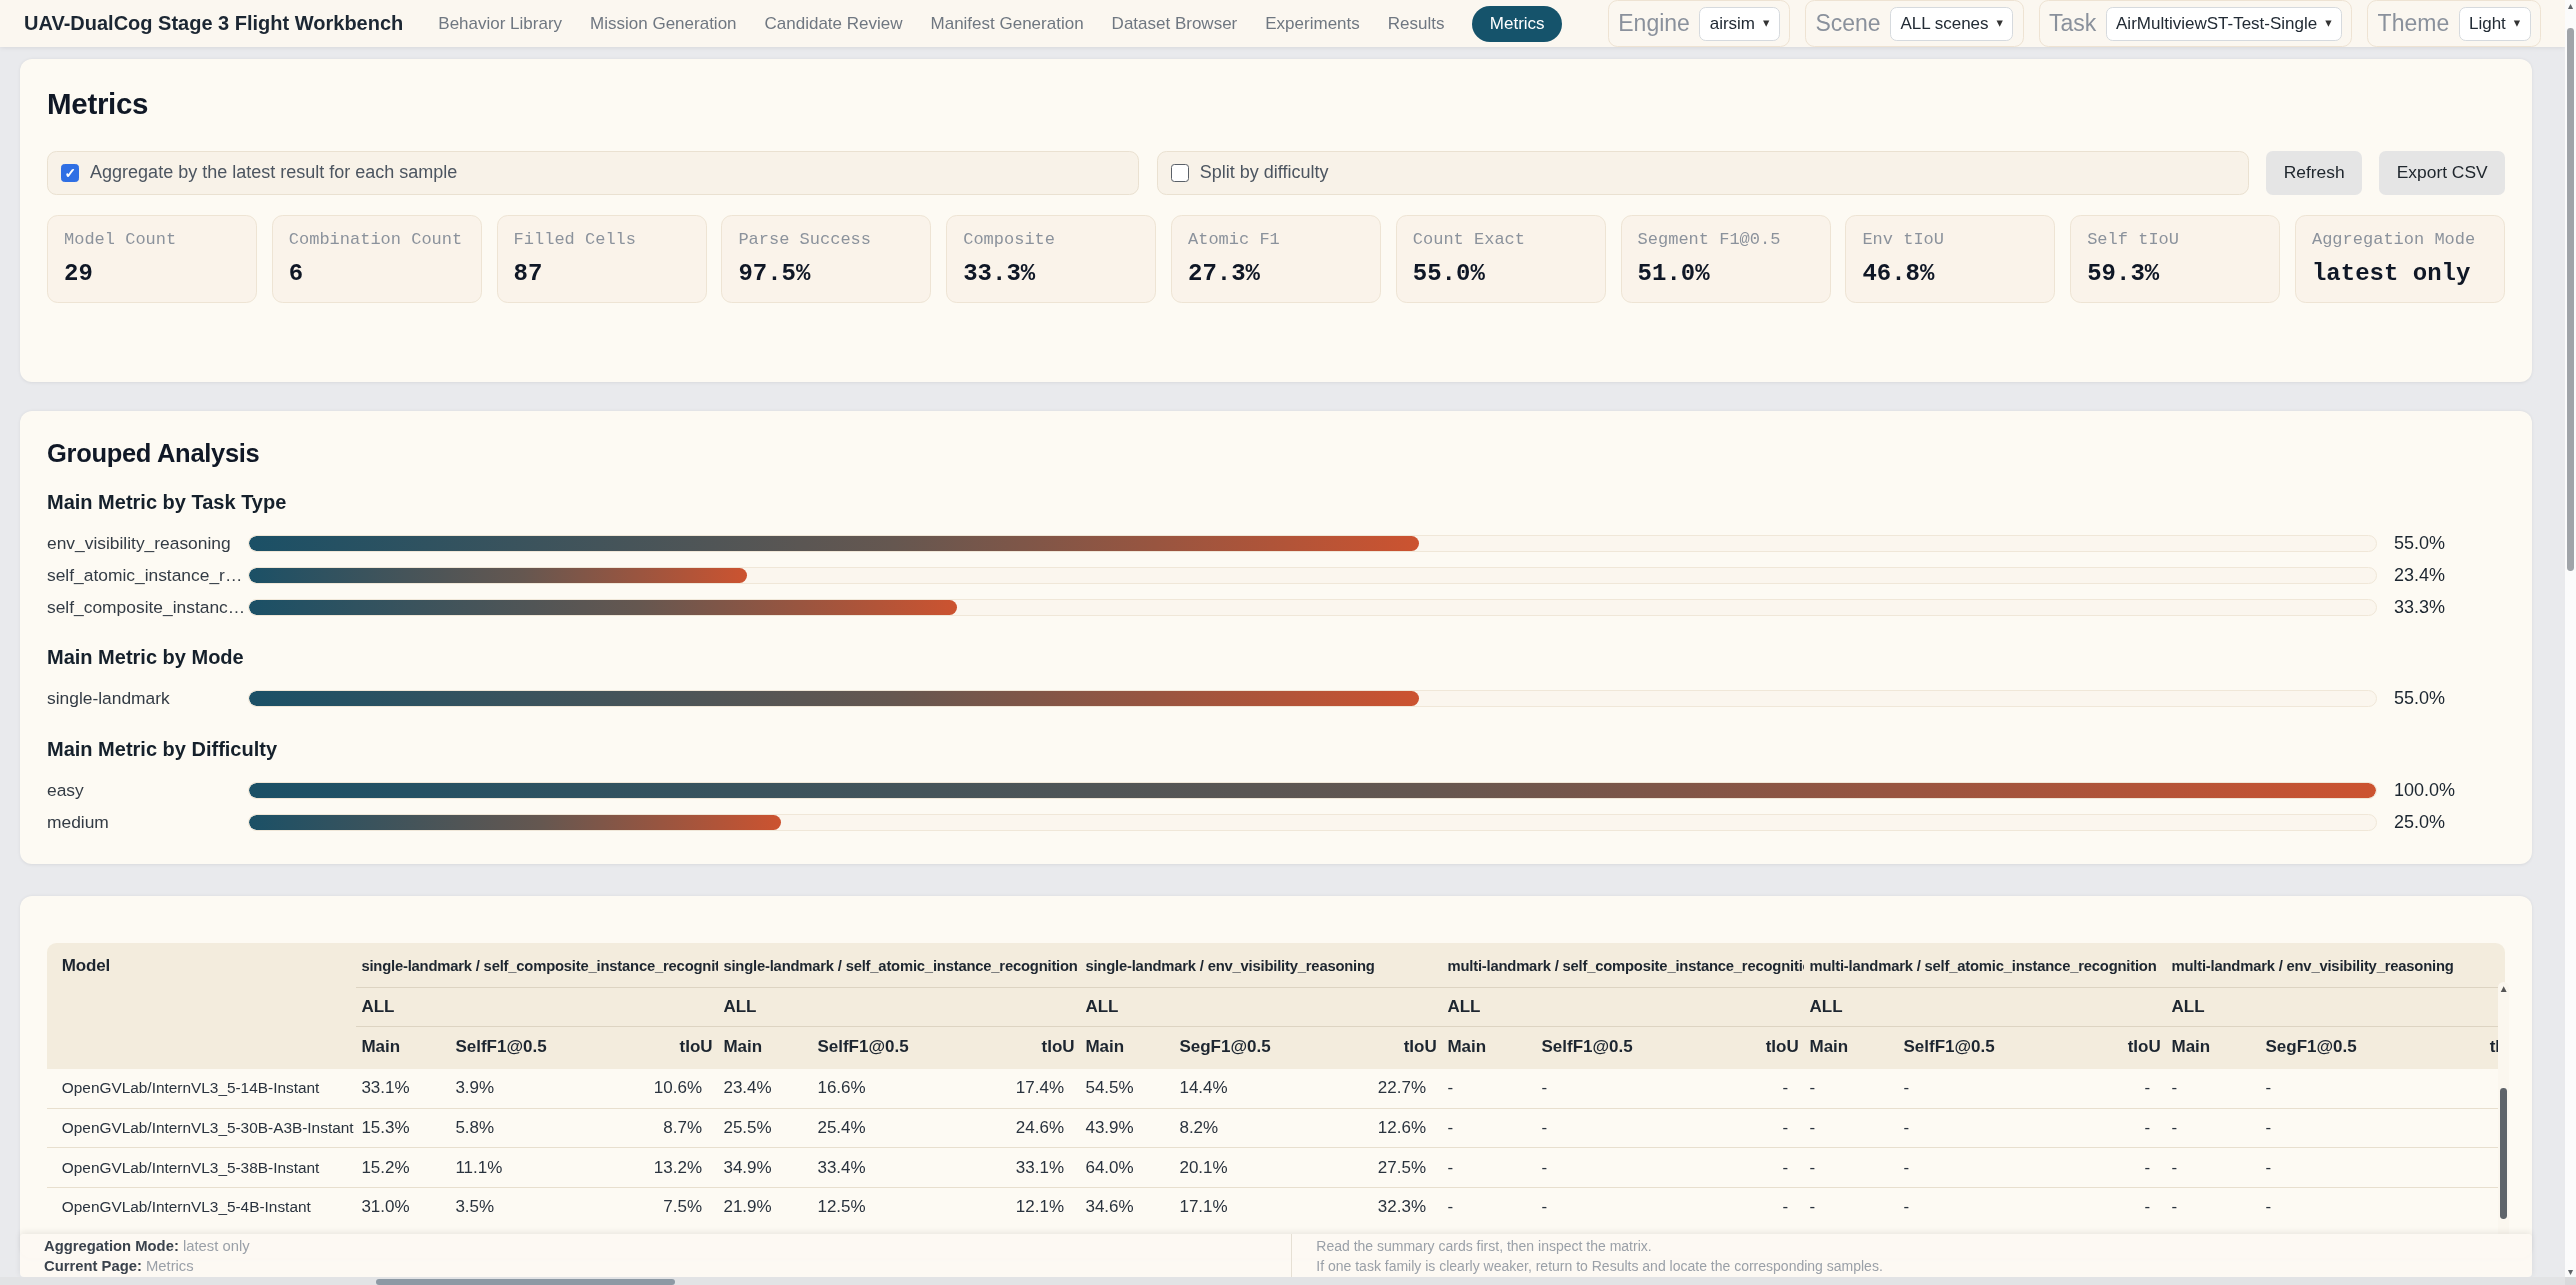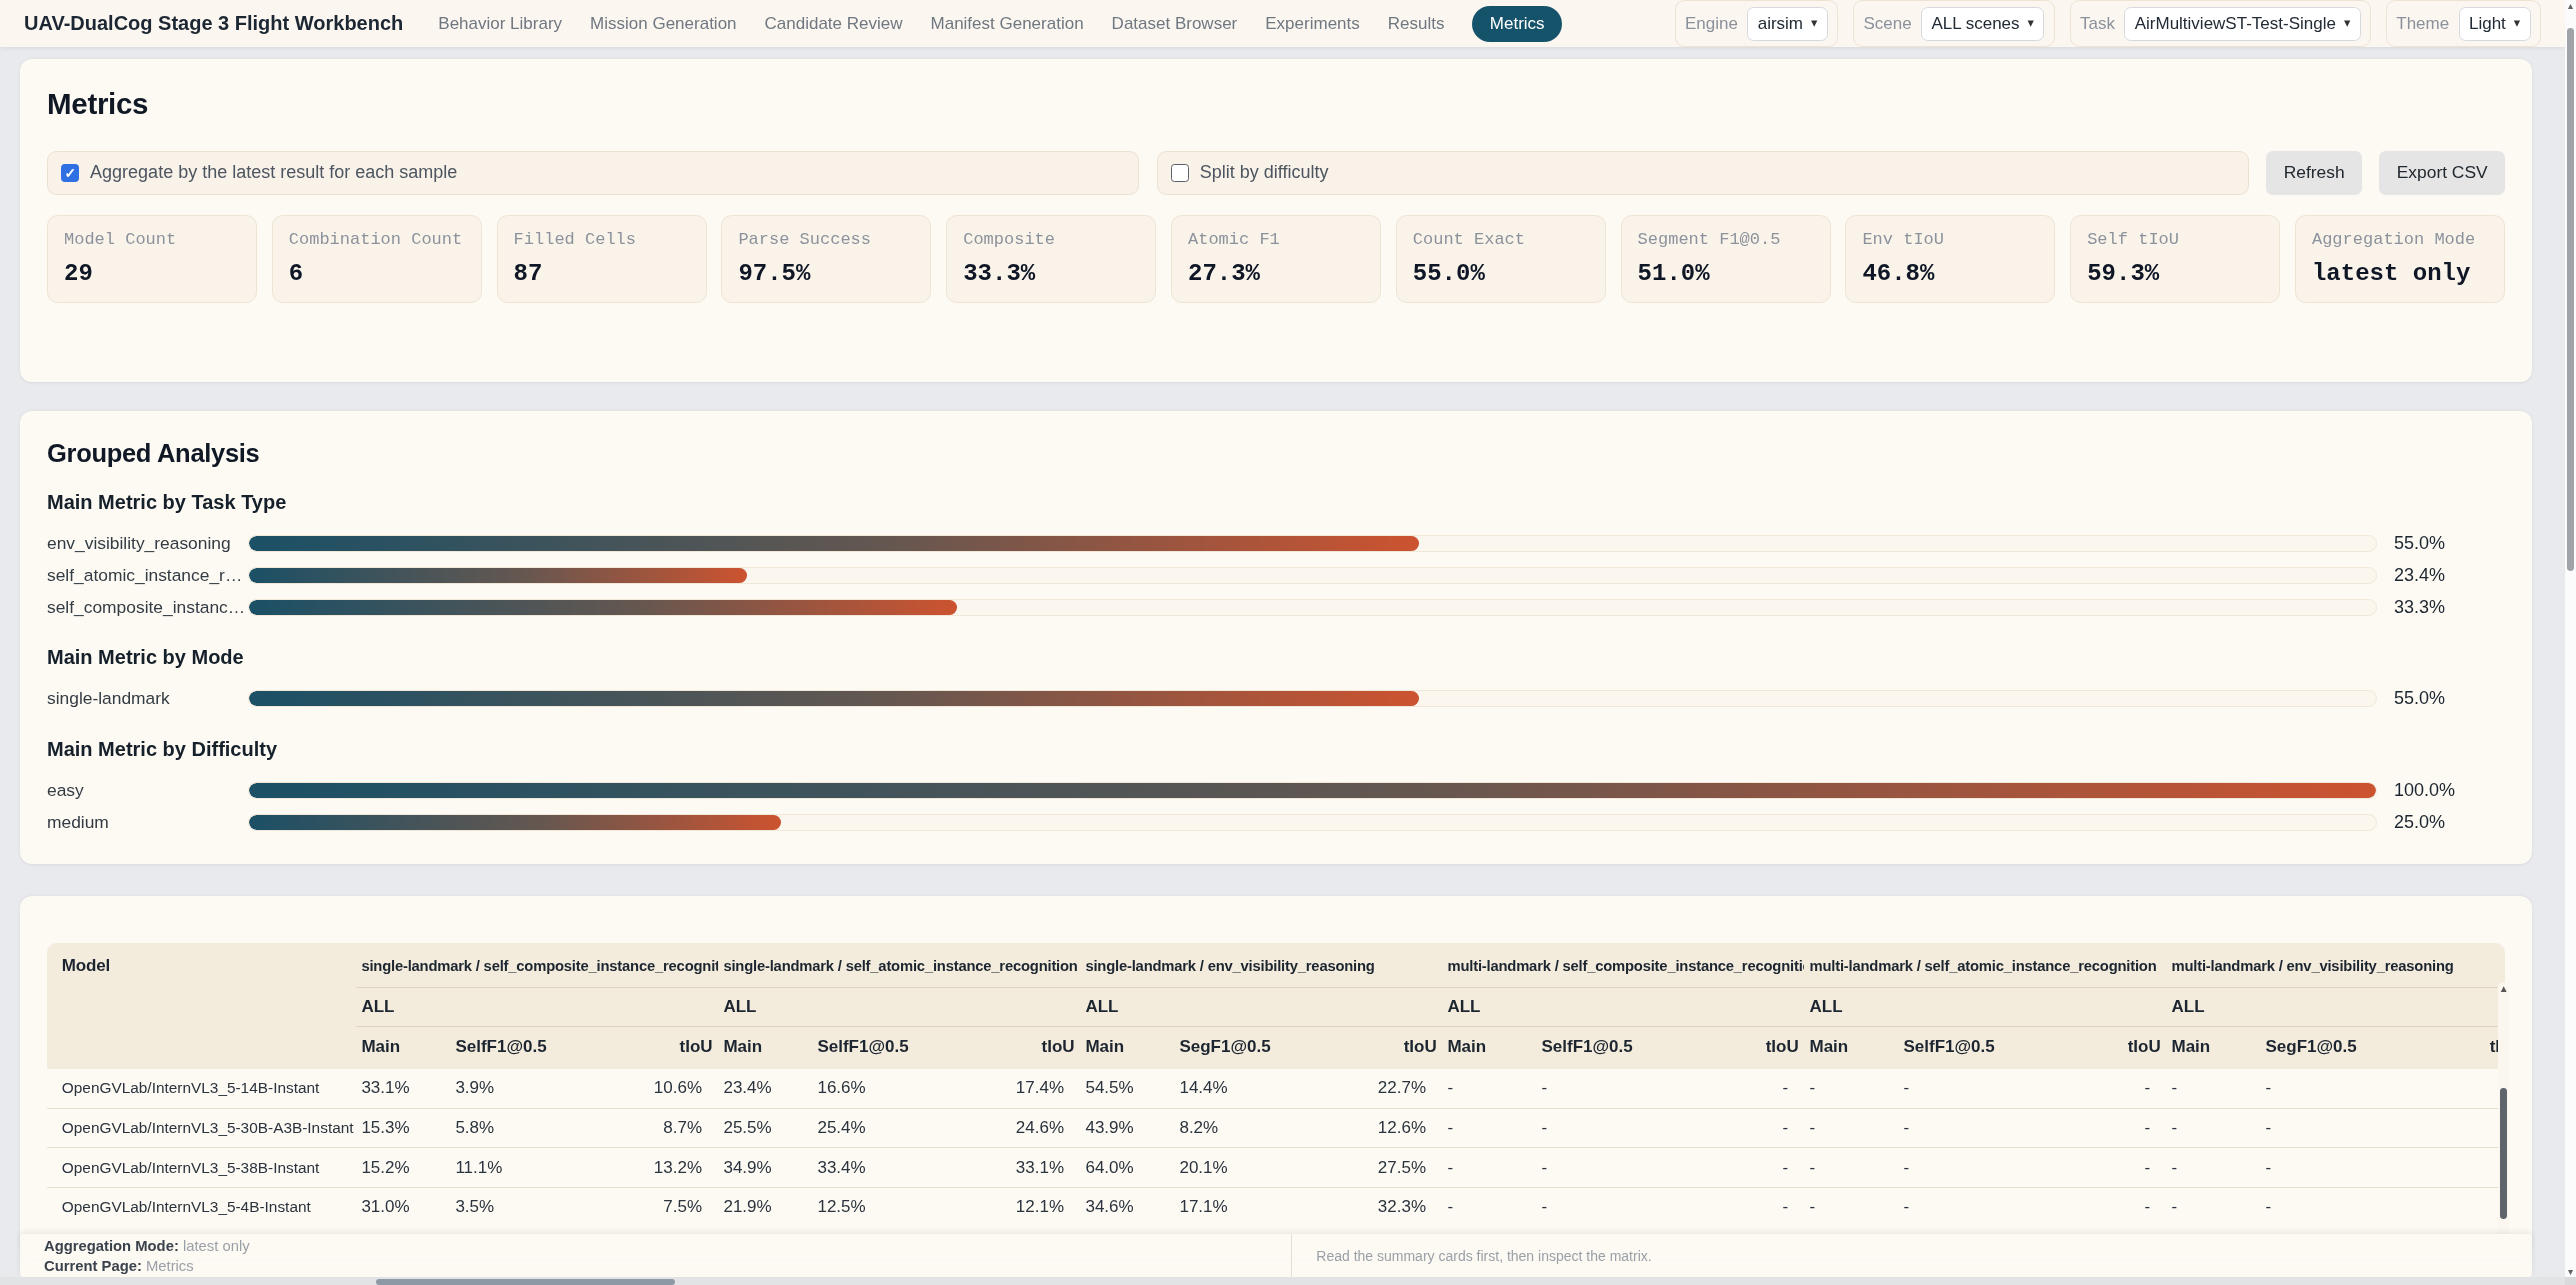--- a/index.html
+++ b/index.html
@@ -21,21 +21,21 @@
   .nav-link { font-size:17px; color:#6f7781; white-space:nowrap; cursor:pointer; }
   .nav-link.active {
     background:#15536b; color:#ffffff; padding:8px 17.4px; border-radius:670px;
     font-size:17px;
   }
   .controls { margin-left:auto; display:flex; align-items:center; gap:14.8px; }
   .ctl-group {
     border:1.3px solid #eee3d3; border-radius:9.4px; padding:5.4px 9.4px;
     display:flex; align-items:center; gap:9.4px; background:#fbf7f0;
   }
-  .ctl-label { font-size:17px; color:#8a919c; white-space:nowrap; }
+  .ctl-label { font-size:23px; color:#8a919c; white-space:nowrap; }
   .ctl-select {
     background:#ffffff; border:1.3px solid #d6dade; border-radius:6.7px;
     padding:6px 9.4px; font-size:17px; color:#222b35; white-space:nowrap;
     display:flex; align-items:center; gap:8px; cursor:pointer;
   }
   .chev { font-size:12.7px; color:#333; line-height:1; }
   
   .card {
     position:absolute; left:20px; width:2512px;
     background:#fdfaf3; border-radius:12px;
@@ -483,20 +483,21 @@
       <span class="v">latest only</span>
     </div>
     <div class="foot-line">
       <b>Current Page</b><b>:</b>
       <span class="v">Metrics</span>
     </div>
   </div>
   <div class="foot-div"></div>
   <div class="foot-right">
     <div class="foot-hint">Read the summary cards first, then inspect the matrix.</div>
+    <div class="foot-hint">If one task family is clearly weaker, return to Results and locate the corresponding samples.</div>
   </div>
 </div>
 
 <div class="page-vscroll">
   <div class="arr up">▲</div>
   <div class="thumb"></div>
   <div class="arr dn">▼</div>
 </div>
 <div class="page-hscroll">
   <div class="thumb"></div>

